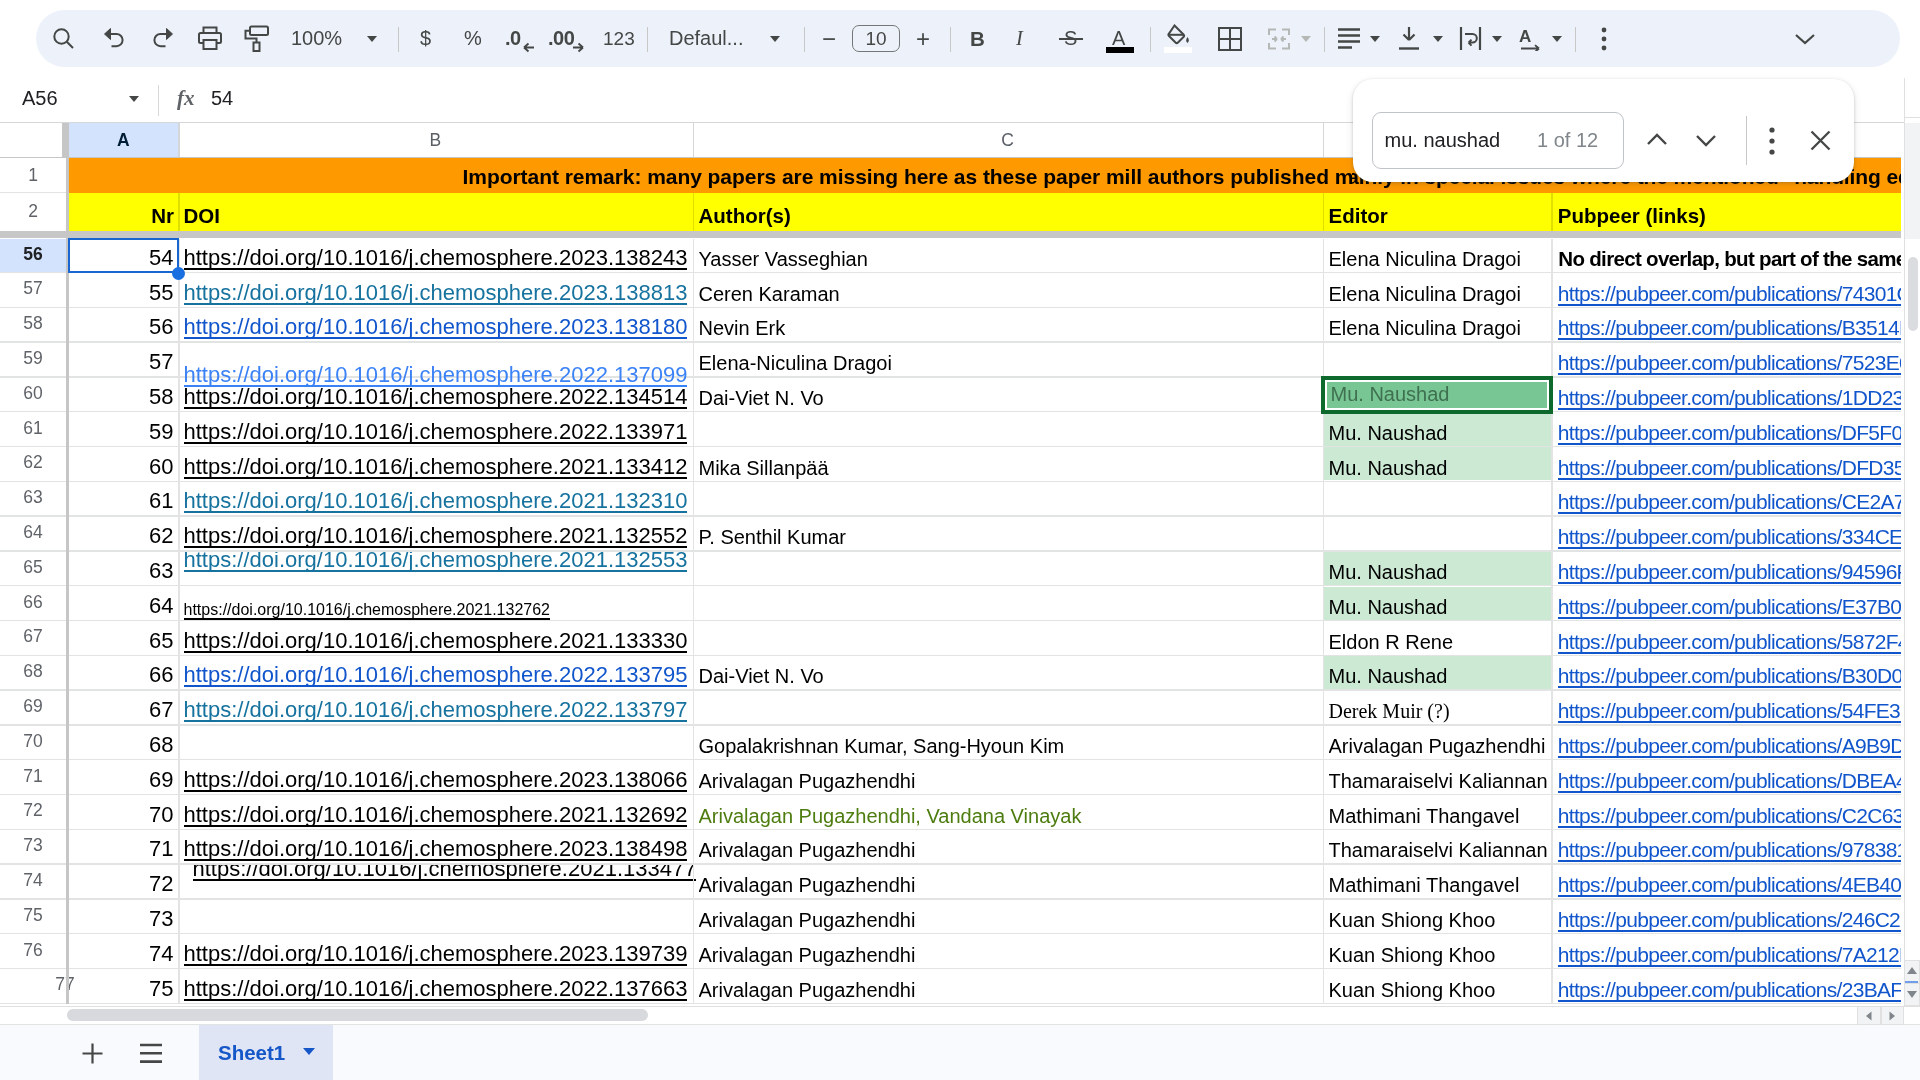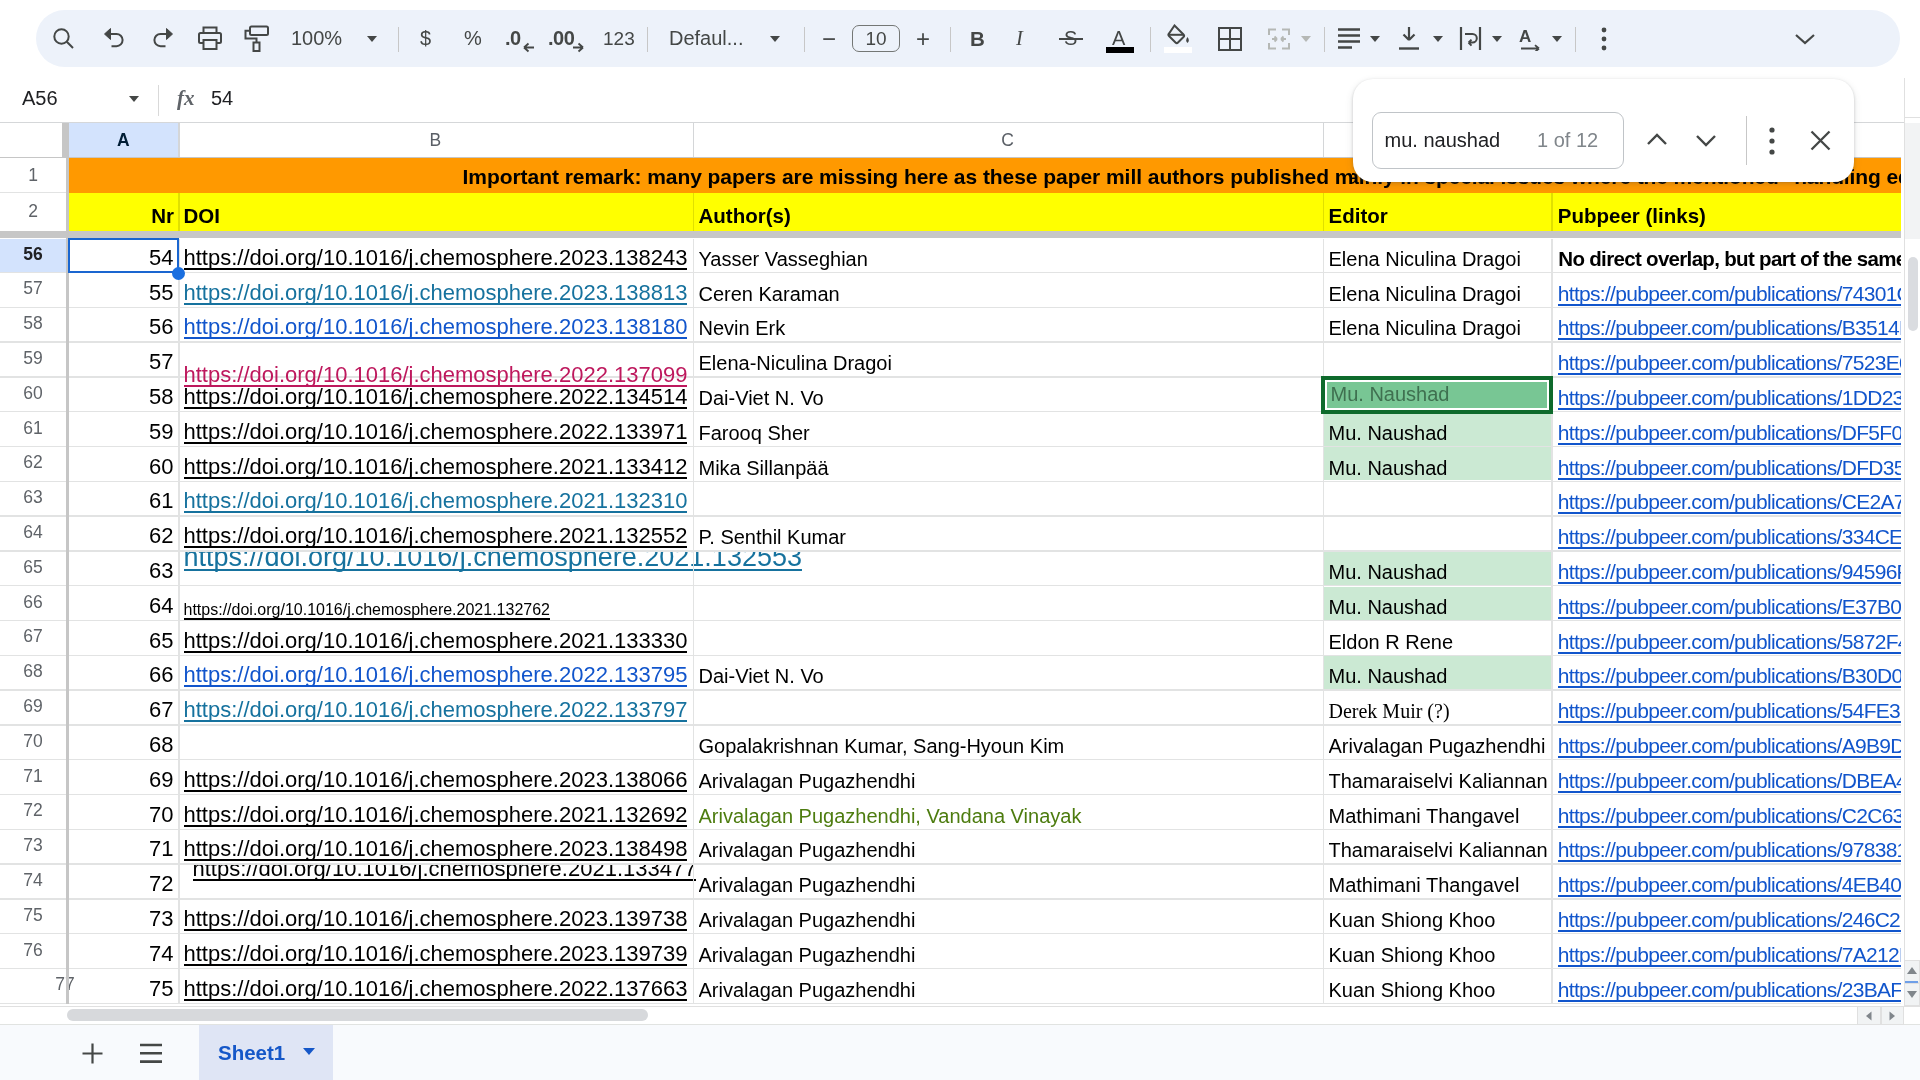--- a/index.html
+++ b/index.html
@@ -178,34 +178,33 @@
 <div class="abs" style="left:0;top:218.29999999999998px;width:1901.0px;height:1.6px;background:#e2e3e3;"></div>
 <div class="row-num" style="top:185.09999999999997px;height:34.8px;line-height:31.799999999999997px;">58</div>
 <div class="cell" style="left:68.5px;width:105.0px;top:185.09999999999997px;height:33.8px;display:flex;align-items:flex-end;padding-bottom:1.6px;font-size:22px;justify-content:flex-end;color:#000;">56</div>
 <div class="cell lk" style="left:183.5px;top:185.09999999999997px;height:33.8px;display:flex;align-items:flex-end;padding-bottom:1.6px;font-size:22px;color:#1155cc;">https://doi.org/10.1016/j.chemosphere.2023.138180</div>
 <div class="cell" style="left:698.5px;width:622.0px;top:185.09999999999997px;height:33.8px;display:flex;align-items:flex-end;padding-bottom:1.6px;font-size:20px;color:#000;">Nevin Erk</div>
 <div class="cell" style="left:1328.5px;width:220.79999999999995px;top:185.09999999999997px;height:33.8px;display:flex;align-items:flex-end;padding-bottom:1.6px;font-size:20px;color:#000;">Elena Niculina Dragoi</div>
 <div class="cell lk" style="left:1557.8px;width:343.20000000000005px;top:185.09999999999997px;height:33.8px;display:flex;align-items:flex-end;padding-bottom:1.6px;font-size:21px;letter-spacing:-0.7px;color:#1155cc;">https://pubpeer.com/publications/B3514D2</div>
 <div class="abs" style="left:0;top:253.1px;width:1901.0px;height:1.6px;background:#e2e3e3;"></div>
 <div class="row-num" style="top:219.89999999999998px;height:34.8px;line-height:31.799999999999997px;">59</div>
 <div class="cell" style="left:68.5px;width:105.0px;top:219.89999999999998px;height:33.8px;display:flex;align-items:flex-end;padding-bottom:1.6px;font-size:22px;justify-content:flex-end;color:#000;">57</div>
-<div class="cell lk" style="left:183.5px;top:219.89999999999998px;height:47px;display:flex;align-items:flex-end;padding-bottom:1.6px;font-size:22px;color:#be185d;">https://doi.org/10.1016/j.chemosphere.2022.137099</div>
+<div class="cell lk" style="left:183.5px;top:219.89999999999998px;height:47px;display:flex;align-items:flex-end;padding-bottom:1.6px;font-size:22px;color:#3b82f6;">https://doi.org/10.1016/j.chemosphere.2022.137099</div>
 <div class="cell" style="left:698.5px;width:622.0px;top:219.89999999999998px;height:33.8px;display:flex;align-items:flex-end;padding-bottom:1.6px;font-size:20px;color:#000;">Elena-Niculina Dragoi</div>
 <div class="cell lk" style="left:1557.8px;width:343.20000000000005px;top:219.89999999999998px;height:33.8px;display:flex;align-items:flex-end;padding-bottom:1.6px;font-size:21px;letter-spacing:-0.7px;color:#1155cc;">https://pubpeer.com/publications/7523E0A</div>
 <div class="abs" style="left:0;top:287.8999999999999px;width:1901.0px;height:1.6px;background:#e2e3e3;"></div>
 <div class="row-num" style="top:254.69999999999996px;height:34.8px;line-height:31.799999999999997px;">60</div>
 <div class="cell" style="left:68.5px;width:105.0px;top:254.69999999999996px;height:33.8px;display:flex;align-items:flex-end;padding-bottom:1.6px;font-size:22px;justify-content:flex-end;color:#000;">58</div>
 <div class="cell lk" style="left:183.5px;top:254.69999999999996px;height:33.8px;display:flex;align-items:flex-end;padding-bottom:1.6px;font-size:22px;color:#000;">https://doi.org/10.1016/j.chemosphere.2022.134514</div>
 <div class="cell" style="left:698.5px;width:622.0px;top:254.69999999999996px;height:33.8px;display:flex;align-items:flex-end;padding-bottom:1.6px;font-size:20px;color:#000;">Dai-Viet N. Vo</div>
 <div class="cell lk" style="left:1557.8px;width:343.20000000000005px;top:254.69999999999996px;height:33.8px;display:flex;align-items:flex-end;padding-bottom:1.6px;font-size:21px;letter-spacing:-0.7px;color:#1155cc;">https://pubpeer.com/publications/1DD23A5</div>
 <div class="abs" style="left:0;top:322.7px;width:1901.0px;height:1.6px;background:#e2e3e3;"></div>
 <div class="row-num" style="top:289.5px;height:34.8px;line-height:31.799999999999997px;">61</div>
 <div class="cell" style="left:68.5px;width:105.0px;top:289.5px;height:33.8px;display:flex;align-items:flex-end;padding-bottom:1.6px;font-size:22px;justify-content:flex-end;color:#000;">59</div>
 <div class="cell lk" style="left:183.5px;top:289.5px;height:33.8px;display:flex;align-items:flex-end;padding-bottom:1.6px;font-size:22px;color:#000;">https://doi.org/10.1016/j.chemosphere.2022.133971</div>
-<div class="cell" style="left:698.5px;width:622.0px;top:289.5px;height:33.8px;display:flex;align-items:flex-end;padding-bottom:1.6px;font-size:20px;color:#000;">Farooq Sher</div>
 <div class="abs" style="left:1324.1px;top:289.5px;width:227.19999999999996px;height:33.199999999999996px;background:#cbe9d3;"></div>
 <div class="cell" style="left:1328.5px;width:220.79999999999995px;top:289.5px;height:33.8px;display:flex;align-items:flex-end;padding-bottom:1.6px;font-size:20px;color:#000;">Mu. Naushad</div>
 <div class="cell lk" style="left:1557.8px;width:343.20000000000005px;top:289.5px;height:33.8px;display:flex;align-items:flex-end;padding-bottom:1.6px;font-size:21px;letter-spacing:-0.7px;color:#1155cc;">https://pubpeer.com/publications/DF5F07B</div>
 <div class="abs" style="left:0;top:357.49999999999994px;width:1901.0px;height:1.6px;background:#e2e3e3;"></div>
 <div class="row-num" style="top:324.29999999999995px;height:34.8px;line-height:31.799999999999997px;">62</div>
 <div class="cell" style="left:68.5px;width:105.0px;top:324.29999999999995px;height:33.8px;display:flex;align-items:flex-end;padding-bottom:1.6px;font-size:22px;justify-content:flex-end;color:#000;">60</div>
 <div class="cell lk" style="left:183.5px;top:324.29999999999995px;height:33.8px;display:flex;align-items:flex-end;padding-bottom:1.6px;font-size:22px;color:#000;">https://doi.org/10.1016/j.chemosphere.2021.133412</div>
 <div class="cell" style="left:698.5px;width:622.0px;top:324.29999999999995px;height:33.8px;display:flex;align-items:flex-end;padding-bottom:1.6px;font-size:20px;color:#000;">Mika Sillanpää</div>
 <div class="abs" style="left:1324.1px;top:324.29999999999995px;width:227.19999999999996px;height:33.199999999999996px;background:#cbe9d3;"></div>
 <div class="cell" style="left:1328.5px;width:220.79999999999995px;top:324.29999999999995px;height:33.8px;display:flex;align-items:flex-end;padding-bottom:1.6px;font-size:20px;color:#000;">Mu. Naushad</div>
@@ -217,21 +216,21 @@
 <div class="cell lk" style="left:1557.8px;width:343.20000000000005px;top:359.0999999999999px;height:33.8px;display:flex;align-items:flex-end;padding-bottom:1.6px;font-size:21px;letter-spacing:-0.7px;color:#1155cc;">https://pubpeer.com/publications/CE2A71B</div>
 <div class="abs" style="left:0;top:427.09999999999997px;width:1901.0px;height:1.6px;background:#e2e3e3;"></div>
 <div class="row-num" style="top:393.9px;height:34.8px;line-height:31.799999999999997px;">64</div>
 <div class="cell" style="left:68.5px;width:105.0px;top:393.9px;height:33.8px;display:flex;align-items:flex-end;padding-bottom:1.6px;font-size:22px;justify-content:flex-end;color:#000;">62</div>
 <div class="cell lk" style="left:183.5px;top:393.9px;height:33.8px;display:flex;align-items:flex-end;padding-bottom:1.6px;font-size:22px;color:#000;">https://doi.org/10.1016/j.chemosphere.2021.132552</div>
 <div class="cell" style="left:698.5px;width:622.0px;top:393.9px;height:33.8px;display:flex;align-items:flex-end;padding-bottom:1.6px;font-size:20px;color:#000;">P. Senthil Kumar</div>
 <div class="cell lk" style="left:1557.8px;width:343.20000000000005px;top:393.9px;height:33.8px;display:flex;align-items:flex-end;padding-bottom:1.6px;font-size:21px;letter-spacing:-0.7px;color:#1155cc;">https://pubpeer.com/publications/334CE8D</div>
 <div class="abs" style="left:0;top:461.8999999999999px;width:1901.0px;height:1.6px;background:#e2e3e3;"></div>
 <div class="row-num" style="top:428.69999999999993px;height:34.8px;line-height:31.799999999999997px;">65</div>
 <div class="cell" style="left:68.5px;width:105.0px;top:428.69999999999993px;height:33.8px;display:flex;align-items:flex-end;padding-bottom:1.6px;font-size:22px;justify-content:flex-end;color:#000;">63</div>
-<div class="cell lk" style="left:183.5px;top:428.69999999999993px;height:40px;display:flex;align-items:flex-end;padding-bottom:19px;font-size:27px;color:#16729e;">https://doi.org/10.1016/j.chemosphere.2021.132553</div>
+<div class="cell lk" style="left:183.5px;top:428.69999999999993px;height:40px;display:flex;align-items:flex-end;padding-bottom:19px;font-size:22px;color:#16729e;">https://doi.org/10.1016/j.chemosphere.2021.132553</div>
 <div class="abs" style="left:1324.1px;top:428.69999999999993px;width:227.19999999999996px;height:33.199999999999996px;background:#cbe9d3;"></div>
 <div class="cell" style="left:1328.5px;width:220.79999999999995px;top:428.69999999999993px;height:33.8px;display:flex;align-items:flex-end;padding-bottom:1.6px;font-size:20px;color:#000;">Mu. Naushad</div>
 <div class="cell lk" style="left:1557.8px;width:343.20000000000005px;top:428.69999999999993px;height:33.8px;display:flex;align-items:flex-end;padding-bottom:1.6px;font-size:21px;letter-spacing:-0.7px;color:#1155cc;">https://pubpeer.com/publications/94596FA</div>
 <div class="abs" style="left:0;top:496.7px;width:1901.0px;height:1.6px;background:#e2e3e3;"></div>
 <div class="row-num" style="top:463.5px;height:34.8px;line-height:31.799999999999997px;">66</div>
 <div class="cell" style="left:68.5px;width:105.0px;top:463.5px;height:33.8px;display:flex;align-items:flex-end;padding-bottom:1.6px;font-size:22px;justify-content:flex-end;color:#000;">64</div>
 <div class="cell lk" style="left:183.5px;top:463.5px;height:33.8px;display:flex;align-items:flex-end;padding-bottom:1.6px;font-size:16px;color:#000;">https://doi.org/10.1016/j.chemosphere.2021.132762</div>
 <div class="abs" style="left:1324.1px;top:463.5px;width:227.19999999999996px;height:33.199999999999996px;background:#cbe9d3;"></div>
 <div class="cell" style="left:1328.5px;width:220.79999999999995px;top:463.5px;height:33.8px;display:flex;align-items:flex-end;padding-bottom:1.6px;font-size:20px;color:#000;">Mu. Naushad</div>
 <div class="cell lk" style="left:1557.8px;width:343.20000000000005px;top:463.5px;height:33.8px;display:flex;align-items:flex-end;padding-bottom:1.6px;font-size:21px;letter-spacing:-0.7px;color:#1155cc;">https://pubpeer.com/publications/E37B04C</div>
@@ -285,21 +284,20 @@
 <div class="abs" style="left:0;top:775.0999999999999px;width:1901.0px;height:1.6px;background:#e2e3e3;"></div>
 <div class="row-num" style="top:741.9px;height:34.8px;line-height:31.799999999999997px;">74</div>
 <div class="cell" style="left:68.5px;width:105.0px;top:741.9px;height:33.8px;display:flex;align-items:flex-end;padding-bottom:1.6px;font-size:22px;justify-content:flex-end;color:#000;">72</div>
 <div class="cell lk" style="left:183.5px;top:741.9px;height:33.8px;display:flex;align-items:flex-end;padding-bottom:17px;font-size:22px;color:#000;margin-left:9px;">https://doi.org/10.1016/j.chemosphere.2021.133477</div>
 <div class="cell" style="left:698.5px;width:622.0px;top:741.9px;height:33.8px;display:flex;align-items:flex-end;padding-bottom:1.6px;font-size:20px;color:#000;">Arivalagan Pugazhendhi</div>
 <div class="cell" style="left:1328.5px;width:220.79999999999995px;top:741.9px;height:33.8px;display:flex;align-items:flex-end;padding-bottom:1.6px;font-size:20px;color:#000;">Mathimani Thangavel</div>
 <div class="cell lk" style="left:1557.8px;width:343.20000000000005px;top:741.9px;height:33.8px;display:flex;align-items:flex-end;padding-bottom:1.6px;font-size:21px;letter-spacing:-0.7px;color:#1155cc;">https://pubpeer.com/publications/4EB40C3</div>
 <div class="abs" style="left:0;top:809.8999999999999px;width:1901.0px;height:1.6px;background:#e2e3e3;"></div>
 <div class="row-num" style="top:776.6999999999999px;height:34.8px;line-height:31.799999999999997px;">75</div>
 <div class="cell" style="left:68.5px;width:105.0px;top:776.6999999999999px;height:33.8px;display:flex;align-items:flex-end;padding-bottom:1.6px;font-size:22px;justify-content:flex-end;color:#000;">73</div>
-<div class="cell lk" style="left:183.5px;top:776.6999999999999px;height:33.8px;display:flex;align-items:flex-end;padding-bottom:1.6px;font-size:22px;color:#000;">https://doi.org/10.1016/j.chemosphere.2023.139738</div>
 <div class="cell" style="left:698.5px;width:622.0px;top:776.6999999999999px;height:33.8px;display:flex;align-items:flex-end;padding-bottom:1.6px;font-size:20px;color:#000;">Arivalagan Pugazhendhi</div>
 <div class="cell" style="left:1328.5px;width:220.79999999999995px;top:776.6999999999999px;height:33.8px;display:flex;align-items:flex-end;padding-bottom:1.6px;font-size:20px;color:#000;">Kuan Shiong Khoo</div>
 <div class="cell lk" style="left:1557.8px;width:343.20000000000005px;top:776.6999999999999px;height:33.8px;display:flex;align-items:flex-end;padding-bottom:1.6px;font-size:21px;letter-spacing:-0.7px;color:#1155cc;">https://pubpeer.com/publications/246C2D8</div>
 <div class="abs" style="left:0;top:844.6999999999999px;width:1901.0px;height:1.6px;background:#e2e3e3;"></div>
 <div class="row-num" style="top:811.5px;height:34.8px;line-height:31.799999999999997px;">76</div>
 <div class="cell" style="left:68.5px;width:105.0px;top:811.5px;height:33.8px;display:flex;align-items:flex-end;padding-bottom:1.6px;font-size:22px;justify-content:flex-end;color:#000;">74</div>
 <div class="cell lk" style="left:183.5px;top:811.5px;height:33.8px;display:flex;align-items:flex-end;padding-bottom:1.6px;font-size:22px;color:#000;">https://doi.org/10.1016/j.chemosphere.2023.139739</div>
 <div class="cell" style="left:698.5px;width:622.0px;top:811.5px;height:33.8px;display:flex;align-items:flex-end;padding-bottom:1.6px;font-size:20px;color:#000;">Arivalagan Pugazhendhi</div>
 <div class="cell" style="left:1328.5px;width:220.79999999999995px;top:811.5px;height:33.8px;display:flex;align-items:flex-end;padding-bottom:1.6px;font-size:20px;color:#000;">Kuan Shiong Khoo</div>
 <div class="cell lk" style="left:1557.8px;width:343.20000000000005px;top:811.5px;height:33.8px;display:flex;align-items:flex-end;padding-bottom:1.6px;font-size:21px;letter-spacing:-0.7px;color:#1155cc;">https://pubpeer.com/publications/7A212E5</div>

